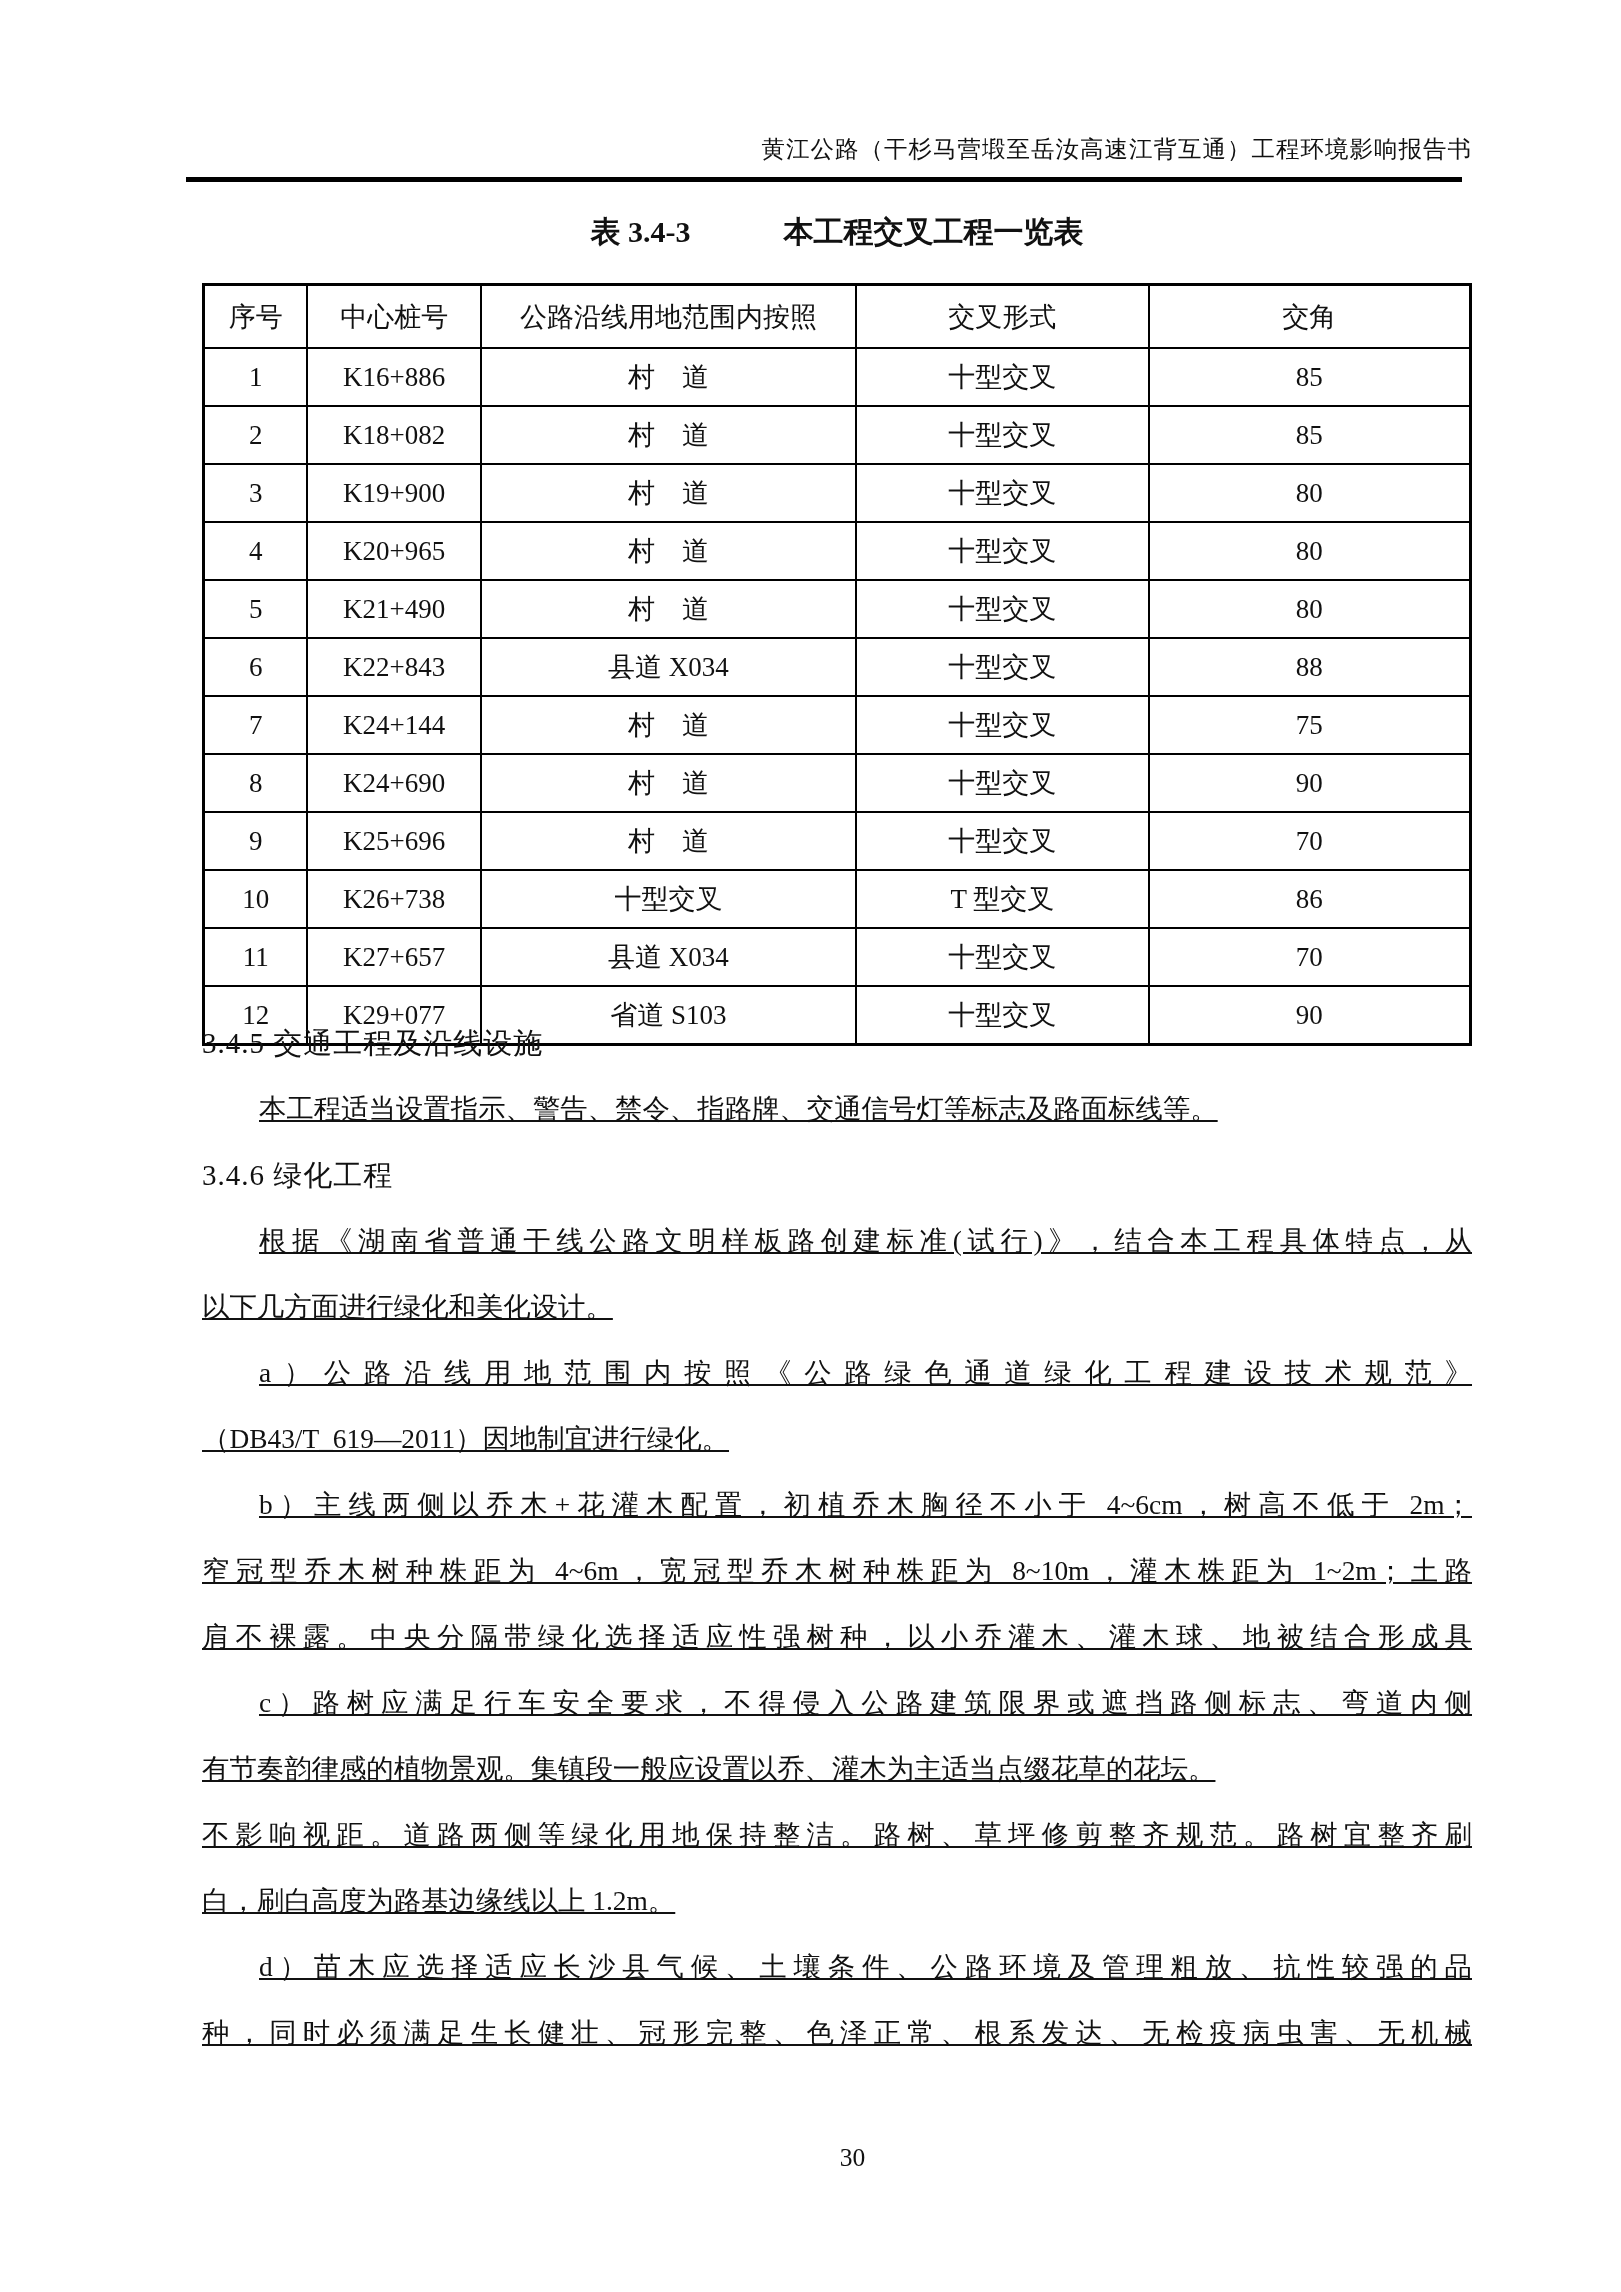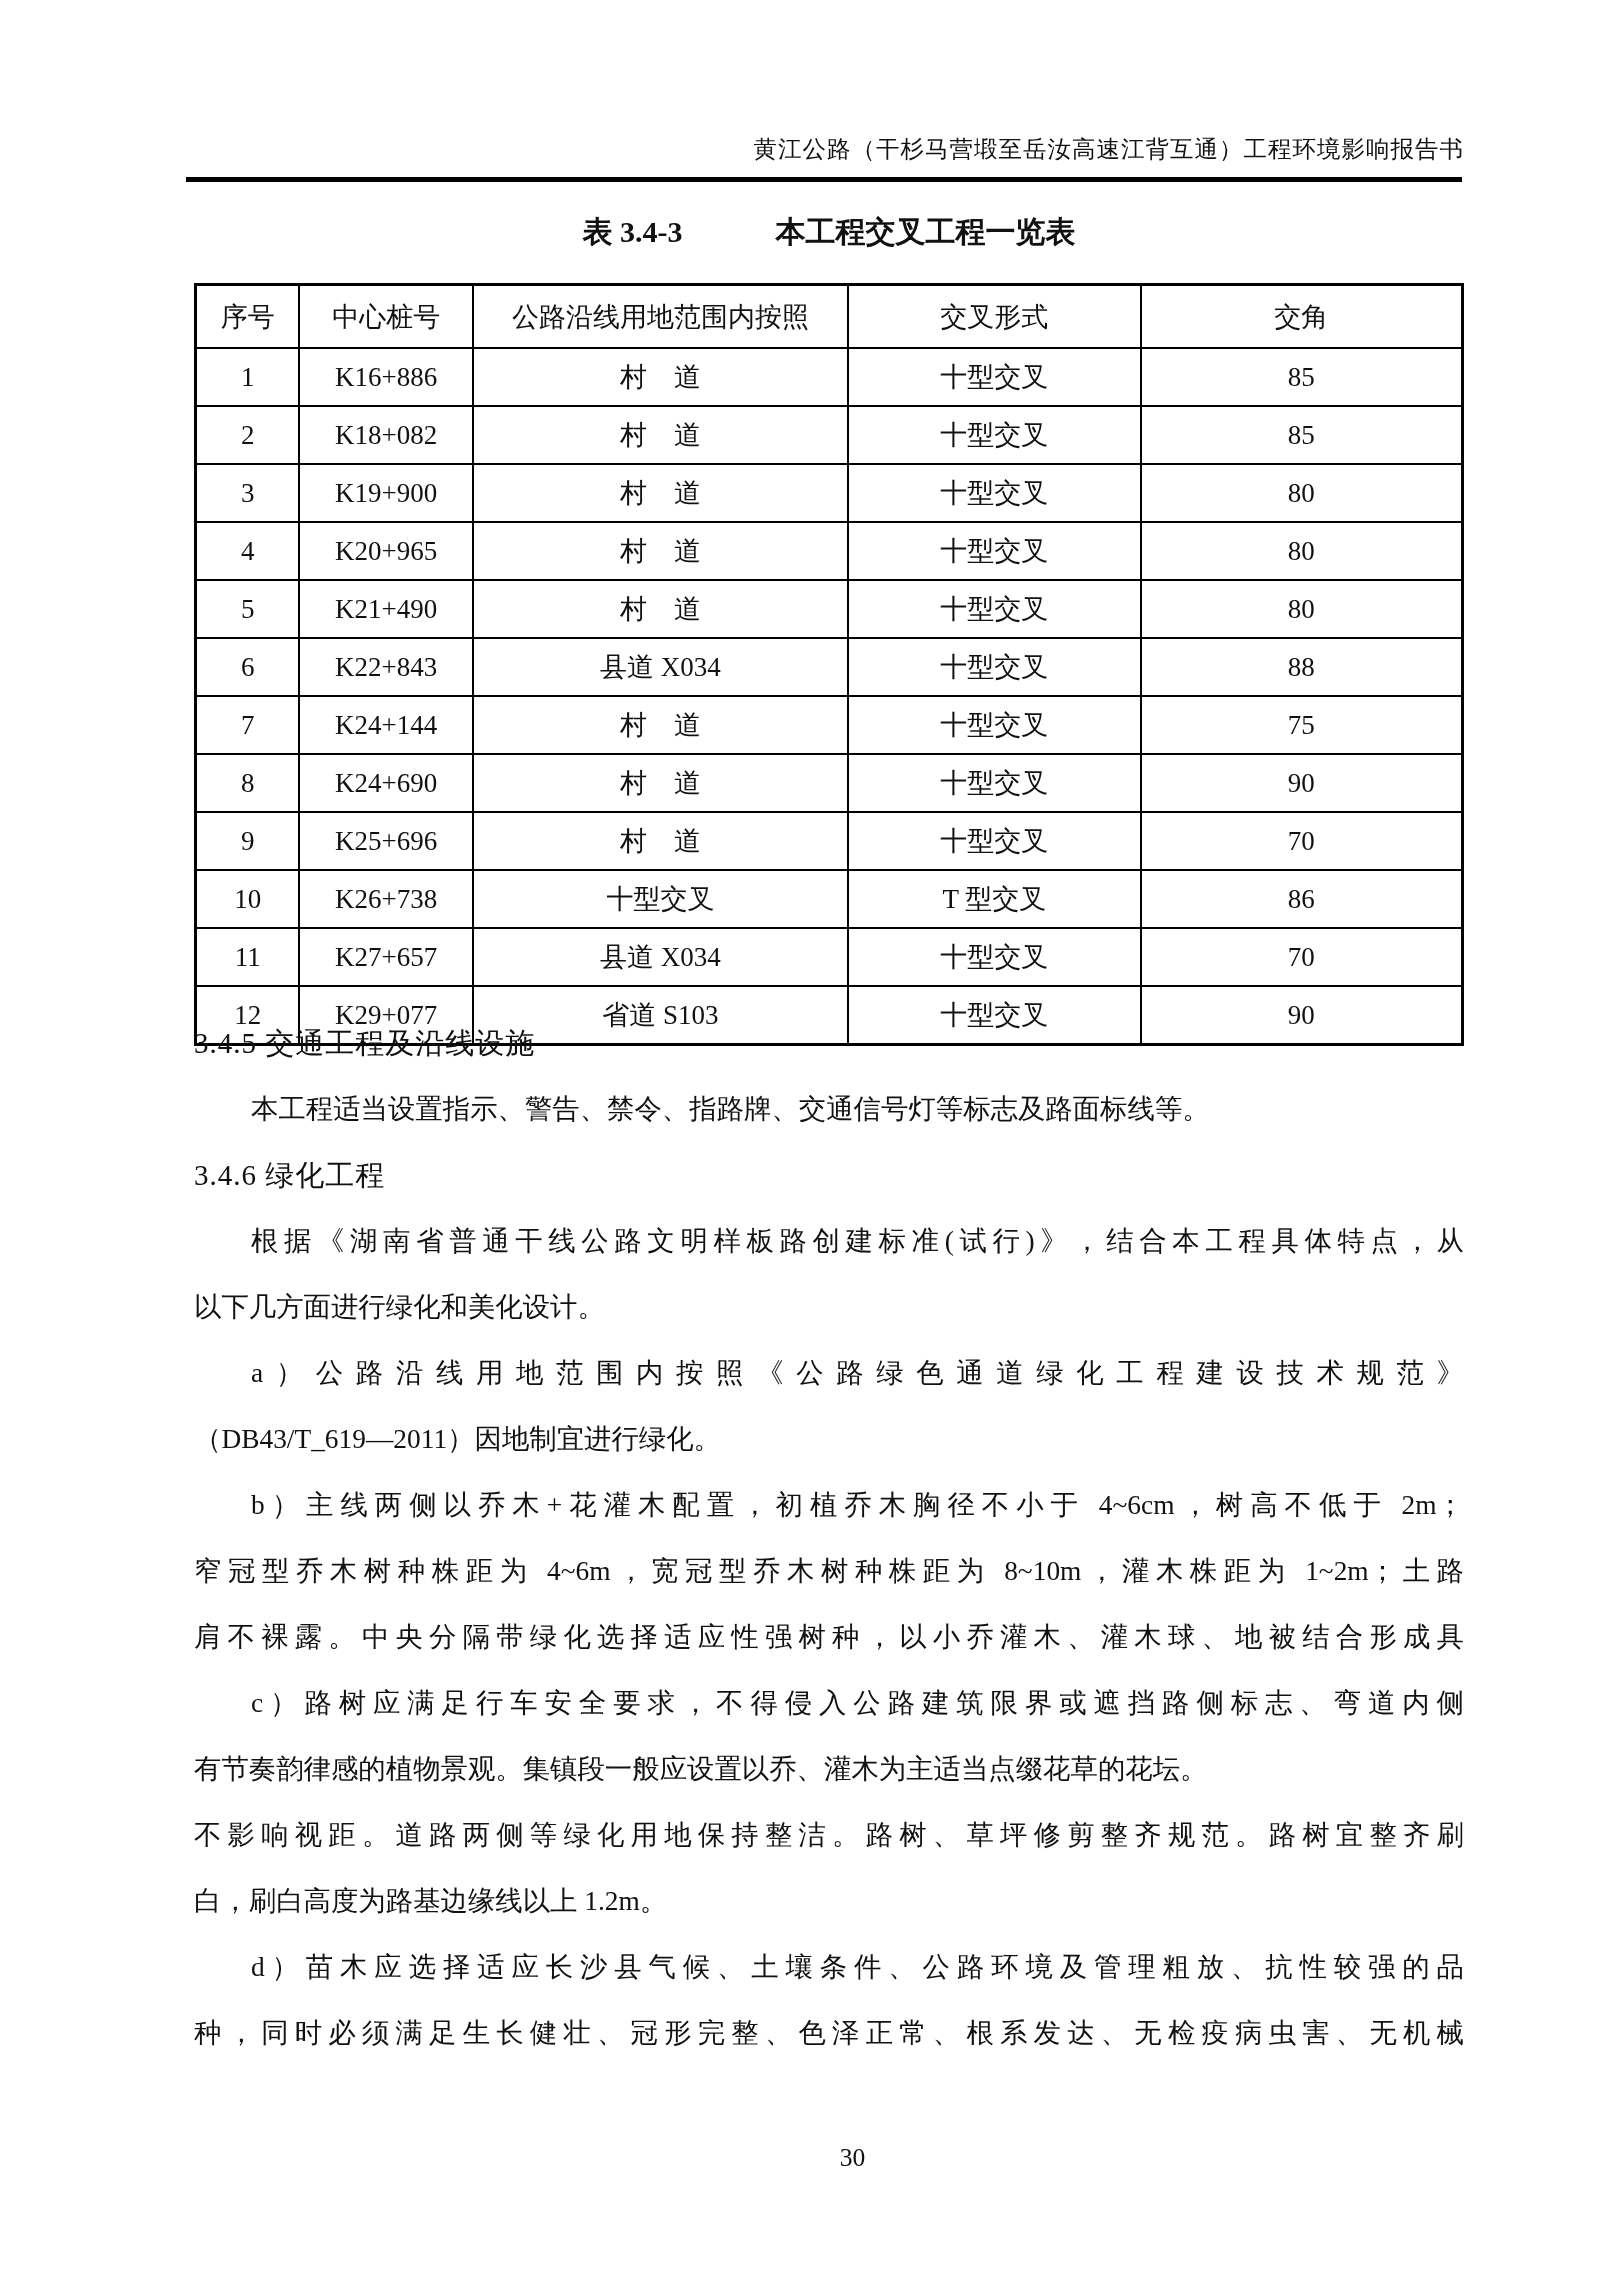--- a/index.html
+++ b/index.html
@@ -4,21 +4,21 @@
 <style>
   html,body { margin:0; padding:0; background:#888; }
   .page {
     position:relative;
     width:1621px; height:2293px;
     margin:0 auto;
     background:#ffffff;
     color:#111;
     font-family:"Liberation Serif","DejaVu Serif",serif;
   }
-  .content-col { position:absolute; left:194px; width:1270px; }
+  .content-col { position:absolute; left:202px; width:1270px; }
 
   
   .page-header {
     top:133px;
     text-align:right;
     font-size:23.5px;
     letter-spacing:1px;
     white-space:nowrap;
   }
   .header-rule {
@@ -65,20 +65,21 @@
     font-size:29px;
     line-height:66px;
     height:66px;
     letter-spacing:1px;
     white-space:nowrap;
   }
   .body-line {
     line-height:66px;
     height:66px;
     white-space:normal;
+    text-decoration:underline;
   }
   .body-line.indent { text-indent:57px; }
   .body-line.justify { text-align:justify; text-align-last:justify; }
 
   .page-number {
     position:absolute; left:0; top:2143px;
     width:1621px;
     text-align:center;
     font-size:25.5px;
     margin-left:42px;

